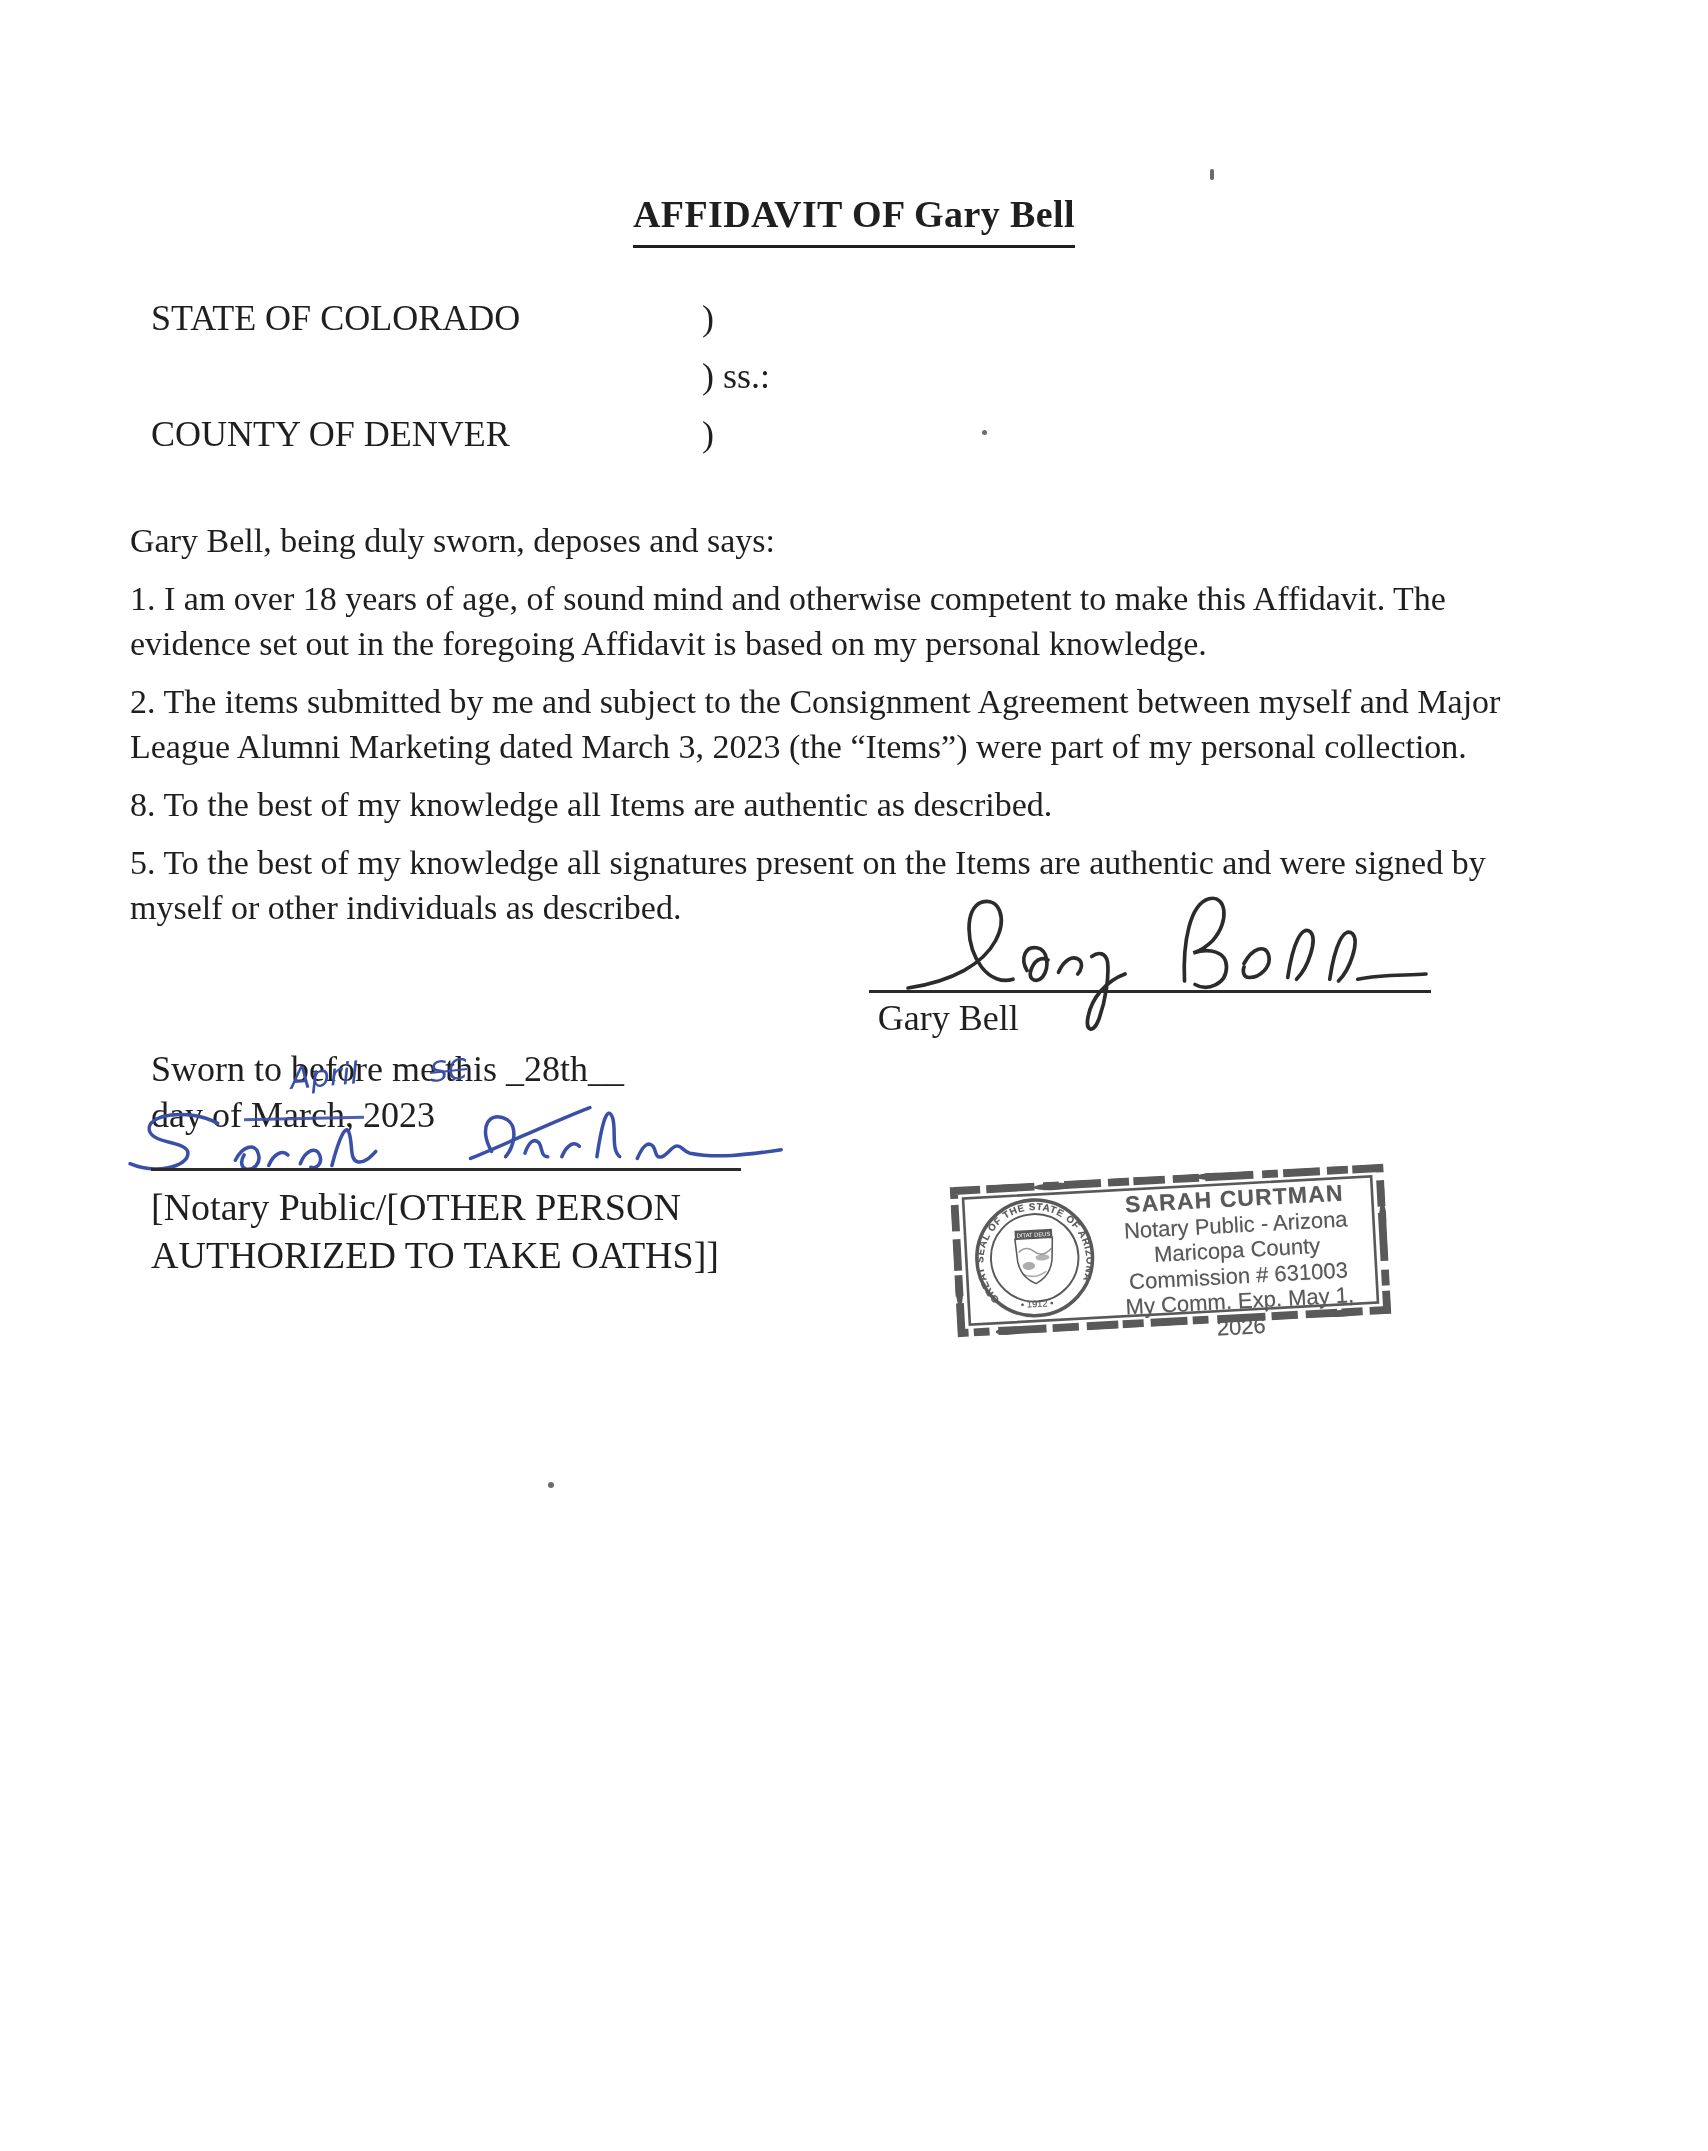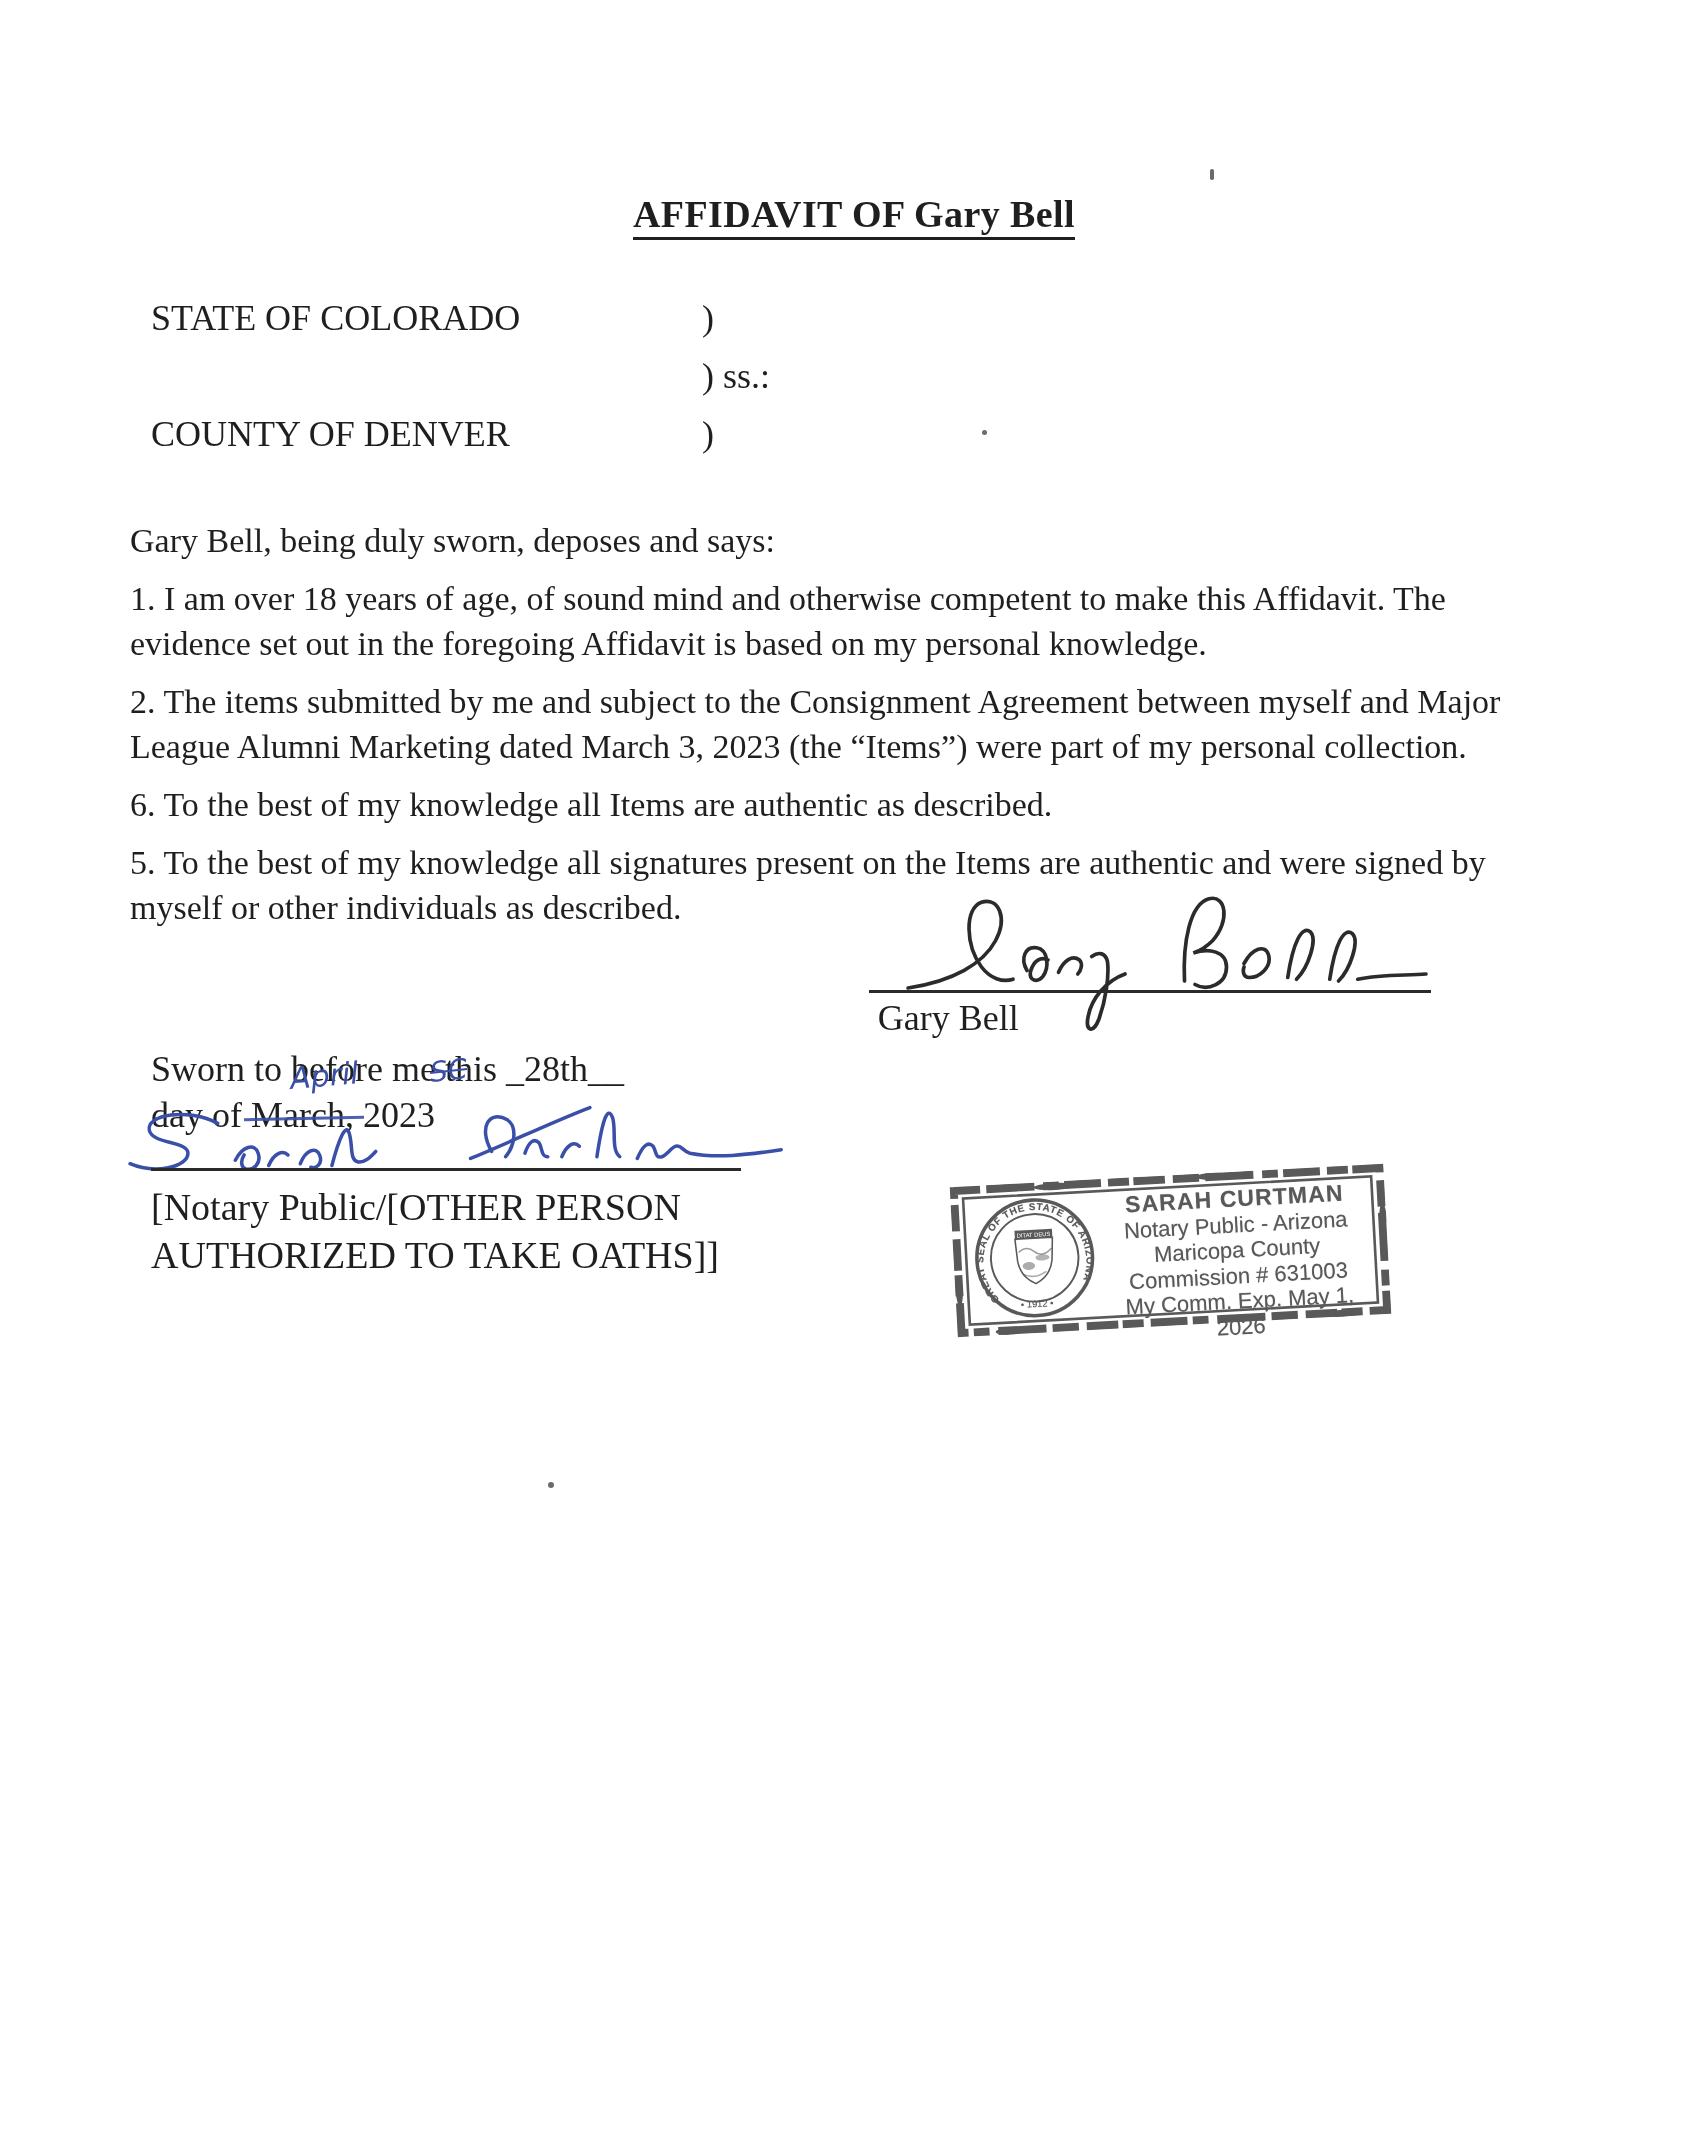--- a/index.html
+++ b/index.html
@@ -3,21 +3,21 @@
 <meta charset="utf-8">
 <style>
   html,body{margin:0;padding:0;background:#e8e8e8;}
   .page{
     position:relative;width:1708px;height:2152px;background:#ffffff;
     font-family:"Liberation Serif",serif;color:#1f1f1f;overflow:hidden;
   }
   
   .doc-title{position:absolute;top:192px;left:0;width:100%;text-align:center;
     font-size:38px;font-weight:bold;letter-spacing:0.4px;}
-  .doc-title span{border-bottom:3.5px solid #1f1f1f;padding-bottom:2px;font-family:Liberation Serif, serif;}
+  .doc-title span{border-bottom:3.5px solid #1f1f1f;padding-bottom:10px;font-family:Liberation Serif, serif;}
   
   .venue{position:absolute;left:151px;top:297px;font-size:36px;}
   .venue-row{position:relative;height:58px;white-space:nowrap;}
   .venue-paren{position:absolute;left:551px;top:0;}
   
   .body-text{position:absolute;left:130px;top:518px;width:1415px;
     font-size:34px;line-height:45px;}
   .body-text p{margin:0 0 13px 0;}
   
   .affiant{position:absolute;left:869px;top:890px;width:579px;height:167px;text-align:center;}
@@ -72,21 +72,21 @@
     <div class="venue-row">
       <span>COUNTY OF DENVER</span>
       <span class="venue-paren">)</span>
     </div>
   </div>
 
   <div class="body-text">
     <p>Gary Bell, being duly sworn, deposes and says:</p>
     <p>1. I am over 18 years of age, of sound mind and otherwise competent to make this Affidavit. The evidence set out in the foregoing Affidavit is based on my personal knowledge.</p>
     <p>2. The items submitted by me and subject to the Consignment Agreement between myself and Major League Alumni Marketing dated March 3, 2023 (the “Items”) were part of my personal collection.</p>
-    <p>6. To the best of my knowledge all Items are authentic as described.</p>
+    <p>8. To the best of my knowledge all Items are authentic as described.</p>
     <p>5. To the best of my knowledge all signatures present on the Items are authentic and were signed by myself or other individuals as described.</p>
   </div>
 
   <div class="affiant">
     <svg class="sig-svg" viewBox="0 0 620 168" fill="none" stroke="#2b2b2b" stroke-width="4.2" stroke-linecap="round" aria-label="Gary Bell">
       <path d="M14,112 C66,104 100,84 114,58 C128,32 118,8 98,14 C78,21 80,64 98,88 C108,101 122,106 134,102"></path>
       <path d="M150,92 C142,78 148,64 161,66 C174,68 176,88 168,99 C162,106 152,104 154,93 C158,80 166,76 174,80"></path>
       <path d="M186,94 C192,80 202,74 210,80 C214,84 212,92 208,96"></path>
       <path d="M224,76 C232,70 240,72 242,82 C244,98 240,126 232,148 C226,164 216,162 220,144 C224,124 240,104 262,96"></path>
       <path d="M330,104 C328,60 336,16 358,10 C378,5 382,36 362,58 C354,66 346,70 340,72 C358,66 378,70 378,88 C378,108 356,116 342,108"></path>

